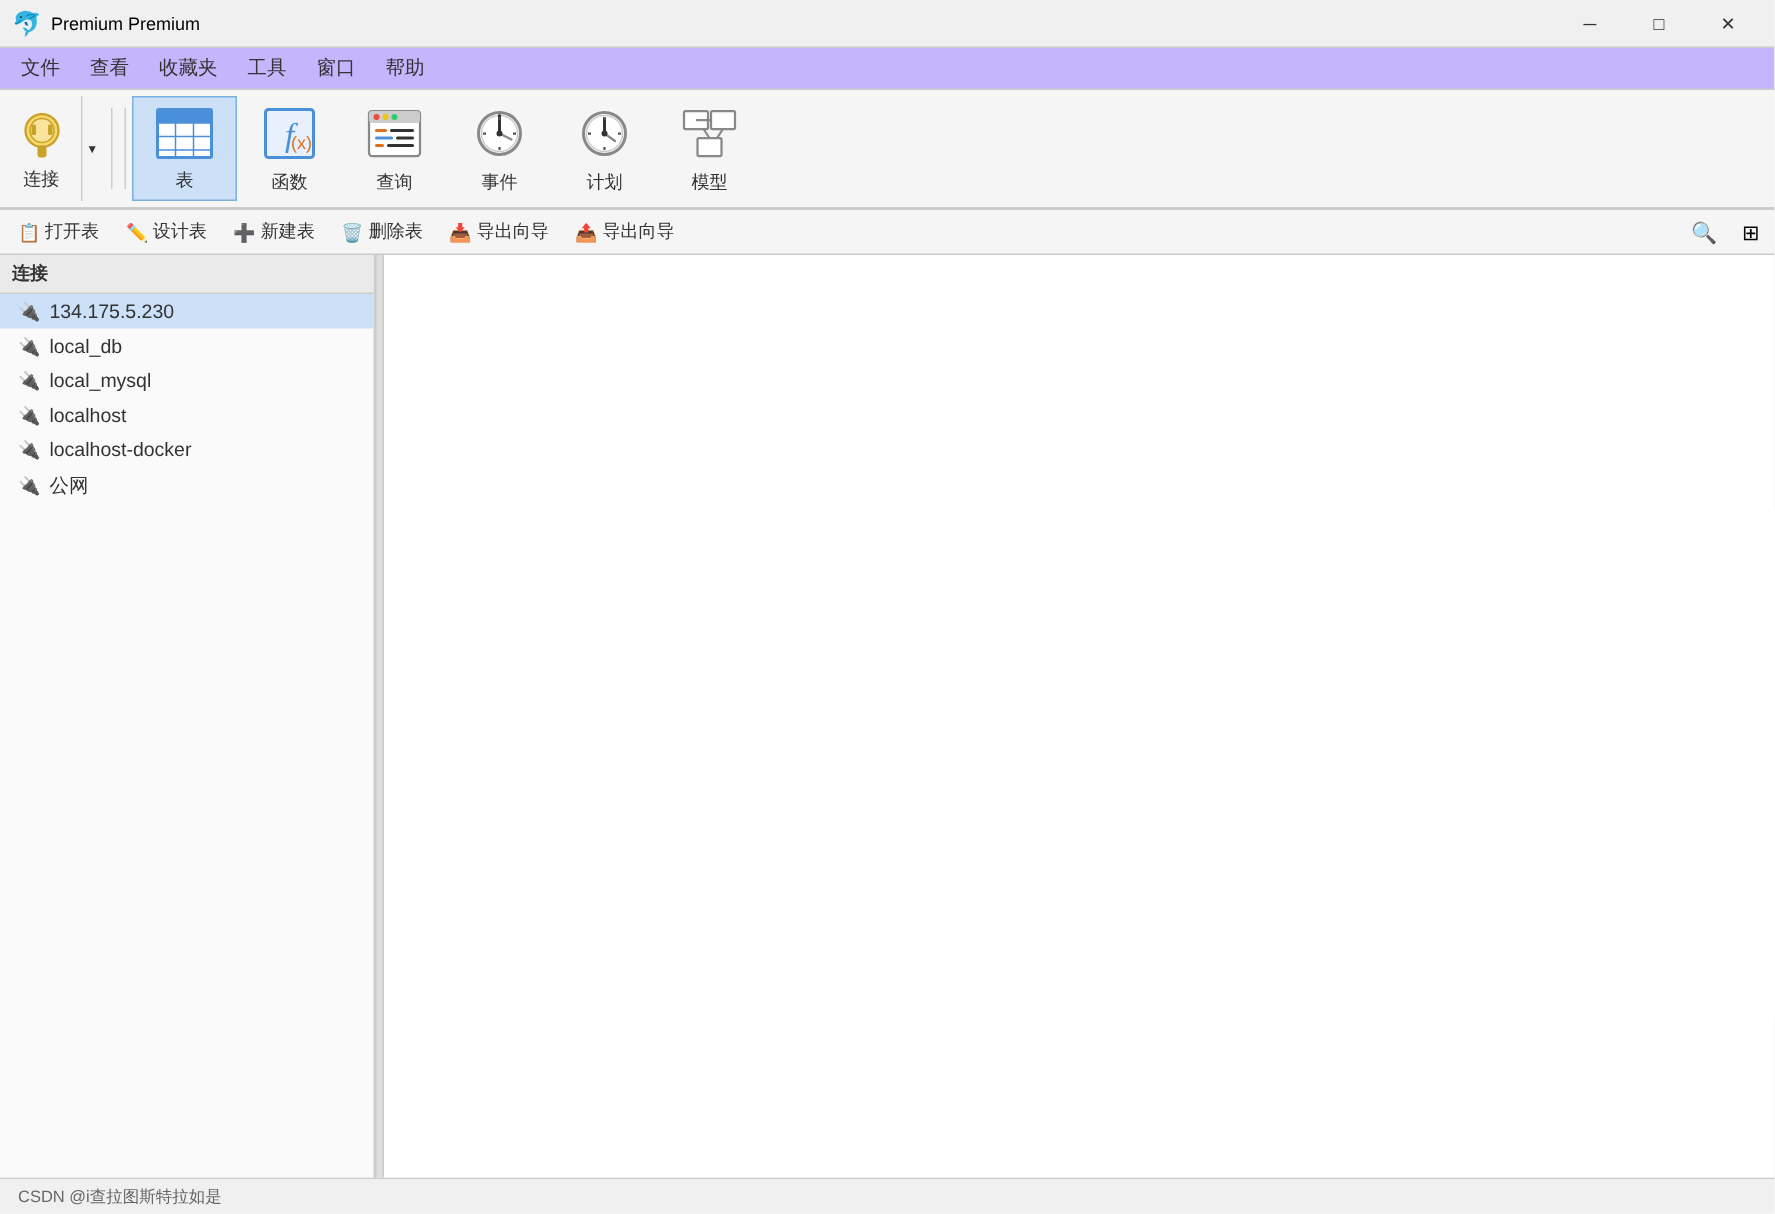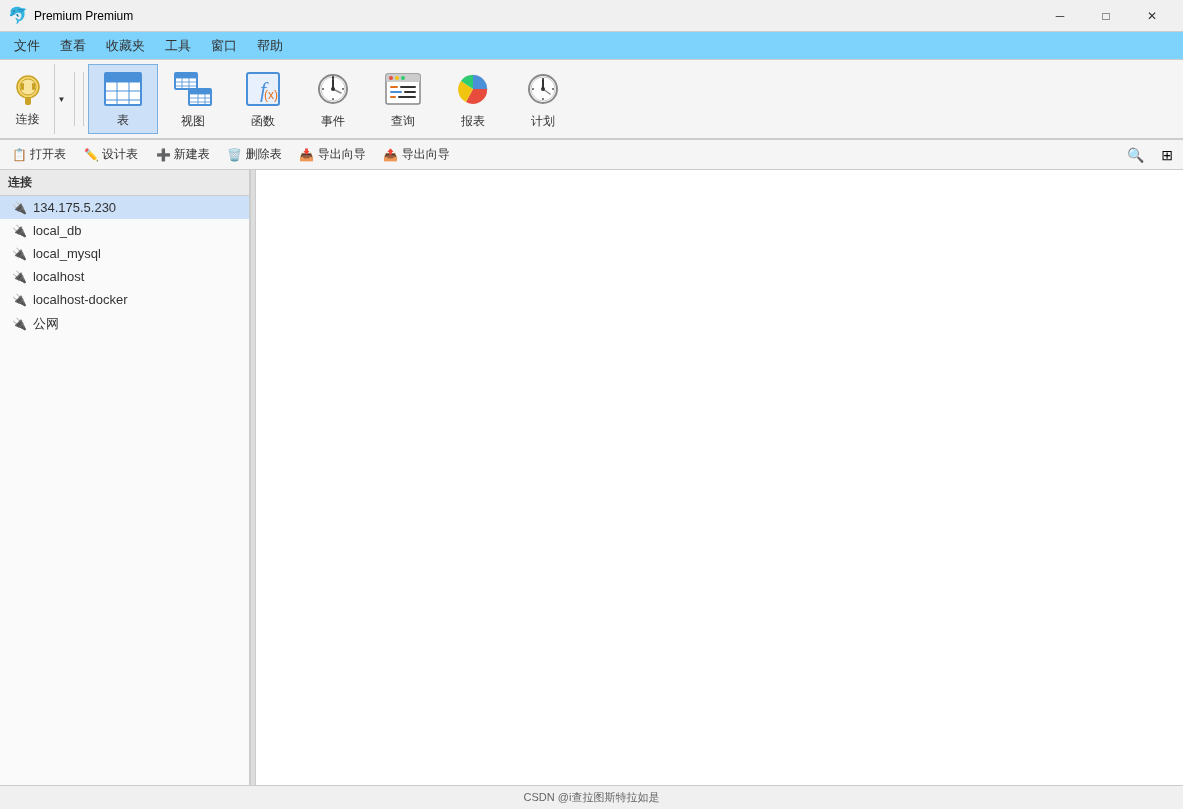--- a/index.html
+++ b/index.html
@@ -13,22 +13,22 @@
     }
     #title-bar-left { display: flex; align-items: center; gap: 6px; }
     #title-bar-controls { display: flex; gap: 0; }
     .win-btn {
       width: 46px; height: 32px; border: none; background: transparent;
       cursor: pointer; font-size: 12px; color: #333; display: flex; align-items: center; justify-content: center;
     }
 
     
     #menu-bar {
-      display: flex; align-items: center; height: 28px;
-      background: #7dd3fc; padding: 0 4px;
+      display: flex; align-items: flex-start; height: 28px;
+      background: #c4b5fd; padding: 0 4px;
       border-bottom: 1px solid #ccc;
     }
     .menu-item {
       padding: 4px 10px; cursor: pointer; font-size: 13px; color: #333;
     }
 
     
     #toolbar {
       display: flex; align-items: stretch; height: 80px;
       background: #f5f5f5; border-bottom: 2px solid #ccc; padding: 4px 0;
@@ -77,21 +77,21 @@
     #resizer {
       width: 6px; background: #ddd; cursor: col-resize; border-left: 1px solid #ccc; border-right: 1px solid #ccc;
     }
 
     
     #right-panel { flex: 1; background: white; }
 
     
     #status-bar {
       height: 24px; background: #f0f0f0; border-top: 1px solid #ccc;
-      display: flex; align-items: center; justify-content: center;
+      display: flex; align-items: center; justify-content: flex-start;
       padding: 0 12px; font-size: 11px; color: #666;
     }
 
   </style>
 </head>
 <body>
 
 <div id="title-bar">
   <div id="title-bar-left">
     <span style="font-size:16px;">🐬</span>
@@ -145,69 +145,30 @@
         <line x1="2" y1="11" x2="38" y2="11" stroke="#4a90d9" stroke-width="1"></line>
         <line x1="2" y1="20" x2="38" y2="20" stroke="#4a90d9" stroke-width="1"></line>
         <line x1="2" y1="29" x2="38" y2="29" stroke="#4a90d9" stroke-width="1"></line>
         <line x1="14" y1="11" x2="14" y2="34" stroke="#4a90d9" stroke-width="1"></line>
         <line x1="26" y1="11" x2="26" y2="34" stroke="#4a90d9" stroke-width="1"></line>
       </svg>
     </div>
     <span>表</span>
   </button>
 
-  <button class="toolbar-btn">
-    <div class="tb-icon">
-      <svg width="40" height="36" viewBox="0 0 40 36">
-        <rect x="2" y="2" width="22" height="16" rx="1" fill="white" stroke="#4a90d9" stroke-width="2"></rect>
-        <rect x="2" y="2" width="22" height="5" fill="#4a90d9"></rect>
-        <line x1="2" y1="7" x2="24" y2="7" stroke="#4a90d9" stroke-width="0.8"></line>
-        <line x1="2" y1="11" x2="24" y2="11" stroke="#4a90d9" stroke-width="0.8"></line>
-        <line x1="2" y1="15" x2="24" y2="15" stroke="#4a90d9" stroke-width="0.8"></line>
-        <line x1="9" y1="7" x2="9" y2="18" stroke="#4a90d9" stroke-width="0.8"></line>
-        <line x1="16" y1="7" x2="16" y2="18" stroke="#4a90d9" stroke-width="0.8"></line>
-        <rect x="16" y="18" width="22" height="16" rx="1" fill="white" stroke="#4a90d9" stroke-width="2"></rect>
-        <rect x="16" y="18" width="22" height="5" fill="#4a90d9"></rect>
-        <line x1="16" y1="23" x2="38" y2="23" stroke="#4a90d9" stroke-width="0.8"></line>
-        <line x1="16" y1="27" x2="38" y2="27" stroke="#4a90d9" stroke-width="0.8"></line>
-        <line x1="16" y1="31" x2="38" y2="31" stroke="#4a90d9" stroke-width="0.8"></line>
-        <line x1="25" y1="23" x2="25" y2="34" stroke="#4a90d9" stroke-width="0.8"></line>
-        <line x1="32" y1="23" x2="32" y2="34" stroke="#4a90d9" stroke-width="0.8"></line>
-      </svg>
-    </div>
-    <span>视图</span>
-  </button>
 
   <button class="toolbar-btn">
     <div class="tb-icon">
       <svg width="40" height="36" viewBox="0 0 40 36">
         <rect x="4" y="2" width="32" height="32" rx="2" fill="#e8f0fe" stroke="#4a90d9" stroke-width="2"></rect>
         <text x="20" y="26" text-anchor="middle" font-size="22" fill="#4a90d9" font-family="serif" font-style="italic">f</text>
         <text x="28" y="28" text-anchor="middle" font-size="12" fill="#e07020">(x)</text>
       </svg>
     </div>
     <span>函数</span>
-  </button>
-
-  <button class="toolbar-btn">
-    <div class="tb-icon">
-      <svg width="40" height="36" viewBox="0 0 40 36">
-        <circle cx="20" cy="18" r="14" fill="white" stroke="#888" stroke-width="2"></circle>
-        <circle cx="20" cy="18" r="12" fill="white" stroke="#ccc" stroke-width="1"></circle>
-        <line x1="20" y1="6" x2="20" y2="18" stroke="#333" stroke-width="2" stroke-linecap="round"></line>
-        <line x1="20" y1="18" x2="28" y2="22" stroke="#888" stroke-width="1.5" stroke-linecap="round"></line>
-        <circle cx="20" cy="18" r="2" fill="#333"></circle>
-
-        <line x1="20" y1="7" x2="20" y2="9" stroke="#555" stroke-width="1.5"></line>
-        <line x1="20" y1="27" x2="20" y2="29" stroke="#555" stroke-width="1.5"></line>
-        <line x1="9" y1="18" x2="11" y2="18" stroke="#555" stroke-width="1.5"></line>
-        <line x1="29" y1="18" x2="31" y2="18" stroke="#555" stroke-width="1.5"></line>
-      </svg>
-    </div>
-    <span>事件</span>
   </button>
 
   <button class="toolbar-btn">
     <div class="tb-icon">
       <svg width="40" height="36" viewBox="0 0 40 36">
         <rect x="3" y="3" width="34" height="30" rx="2" fill="white" stroke="#888" stroke-width="1.5"></rect>
         <rect x="3" y="3" width="34" height="8" rx="2" fill="#ccc"></rect>
         <circle cx="8" cy="7" r="2" fill="#e74c3c"></circle>
         <circle cx="14" cy="7" r="2" fill="#f1c40f"></circle>
         <circle cx="20" cy="7" r="2" fill="#2ecc71"></circle>
@@ -219,50 +180,67 @@
         <rect x="7" y="25" width="6" height="2" rx="1" fill="#e07020"></rect>
         <rect x="15" y="25" width="18" height="2" rx="1" fill="#333"></rect>
       </svg>
     </div>
     <span>查询</span>
   </button>
 
   <button class="toolbar-btn">
     <div class="tb-icon">
       <svg width="40" height="36" viewBox="0 0 40 36">
-
-        <circle cx="20" cy="18" r="14" fill="#f0f0f0" stroke="#ccc" stroke-width="1"></circle>
-
-        <path d="M20,18 L20,4 A14,14 0 0,1 34,18 Z" fill="#4a90d9"></path>
-        <path d="M20,18 L34,18 A14,14 0 0,1 13,31 Z" fill="#e74c3c"></path>
-        <path d="M20,18 L13,31 A14,14 0 0,1 8,10 Z" fill="#f1c40f"></path>
-        <path d="M20,18 L8,10 A14,14 0 0,1 20,4 Z" fill="#2ecc71"></path>
-      </svg>
-    </div>
-    <span>报表</span>
-  </button>
+        <circle cx="20" cy="18" r="14" fill="white" stroke="#888" stroke-width="2"></circle>
+        <circle cx="20" cy="18" r="12" fill="white" stroke="#ccc" stroke-width="1"></circle>
+        <line x1="20" y1="6" x2="20" y2="18" stroke="#333" stroke-width="2" stroke-linecap="round"></line>
+        <line x1="20" y1="18" x2="28" y2="22" stroke="#888" stroke-width="1.5" stroke-linecap="round"></line>
+        <circle cx="20" cy="18" r="2" fill="#333"></circle>
+
+        <line x1="20" y1="7" x2="20" y2="9" stroke="#555" stroke-width="1.5"></line>
+        <line x1="20" y1="27" x2="20" y2="29" stroke="#555" stroke-width="1.5"></line>
+        <line x1="9" y1="18" x2="11" y2="18" stroke="#555" stroke-width="1.5"></line>
+        <line x1="29" y1="18" x2="31" y2="18" stroke="#555" stroke-width="1.5"></line>
+      </svg>
+    </div>
+    <span>事件</span>
+  </button>
+
 
 
   <button class="toolbar-btn">
     <div class="tb-icon">
       <svg width="40" height="36" viewBox="0 0 40 36">
         <circle cx="20" cy="18" r="14" fill="white" stroke="#888" stroke-width="2"></circle>
         <circle cx="20" cy="18" r="12" fill="white" stroke="#ccc" stroke-width="1"></circle>
         <line x1="20" y1="8" x2="20" y2="18" stroke="#333" stroke-width="2" stroke-linecap="round"></line>
         <line x1="20" y1="18" x2="27" y2="23" stroke="#888" stroke-width="1.5" stroke-linecap="round"></line>
         <circle cx="20" cy="18" r="2" fill="#333"></circle>
         <line x1="20" y1="7" x2="20" y2="9" stroke="#555" stroke-width="1.5"></line>
         <line x1="20" y1="27" x2="20" y2="29" stroke="#555" stroke-width="1.5"></line>
         <line x1="9" y1="18" x2="11" y2="18" stroke="#555" stroke-width="1.5"></line>
         <line x1="29" y1="18" x2="31" y2="18" stroke="#555" stroke-width="1.5"></line>
       </svg>
     </div>
     <span>计划</span>
   </button>
 
+  <button class="toolbar-btn">
+    <div class="tb-icon">
+      <svg width="40" height="36" viewBox="0 0 40 36">
+        <rect x="3" y="3" width="16" height="12" rx="1" fill="white" stroke="#888" stroke-width="1.5"></rect>
+        <rect x="21" y="3" width="16" height="12" rx="1" fill="white" stroke="#888" stroke-width="1.5"></rect>
+        <rect x="12" y="21" width="16" height="12" rx="1" fill="white" stroke="#888" stroke-width="1.5"></rect>
+        <line x1="11" y1="9" x2="21" y2="9" stroke="#888" stroke-width="1.5"></line>
+        <line x1="16" y1="15" x2="20" y2="21" stroke="#888" stroke-width="1.5"></line>
+        <line x1="29" y1="15" x2="25" y2="21" stroke="#888" stroke-width="1.5"></line>
+      </svg>
+    </div>
+    <span>模型</span>
+  </button>
 </div>
 
 <div id="action-bar">
   <button class="action-btn">
     <span style="color:#4a90d9;">📋</span>
     <span>打开表</span>
   </button>
   <button class="action-btn">
     <span style="color:#4a90d9;">✏️</span>
     <span>设计表</span>

